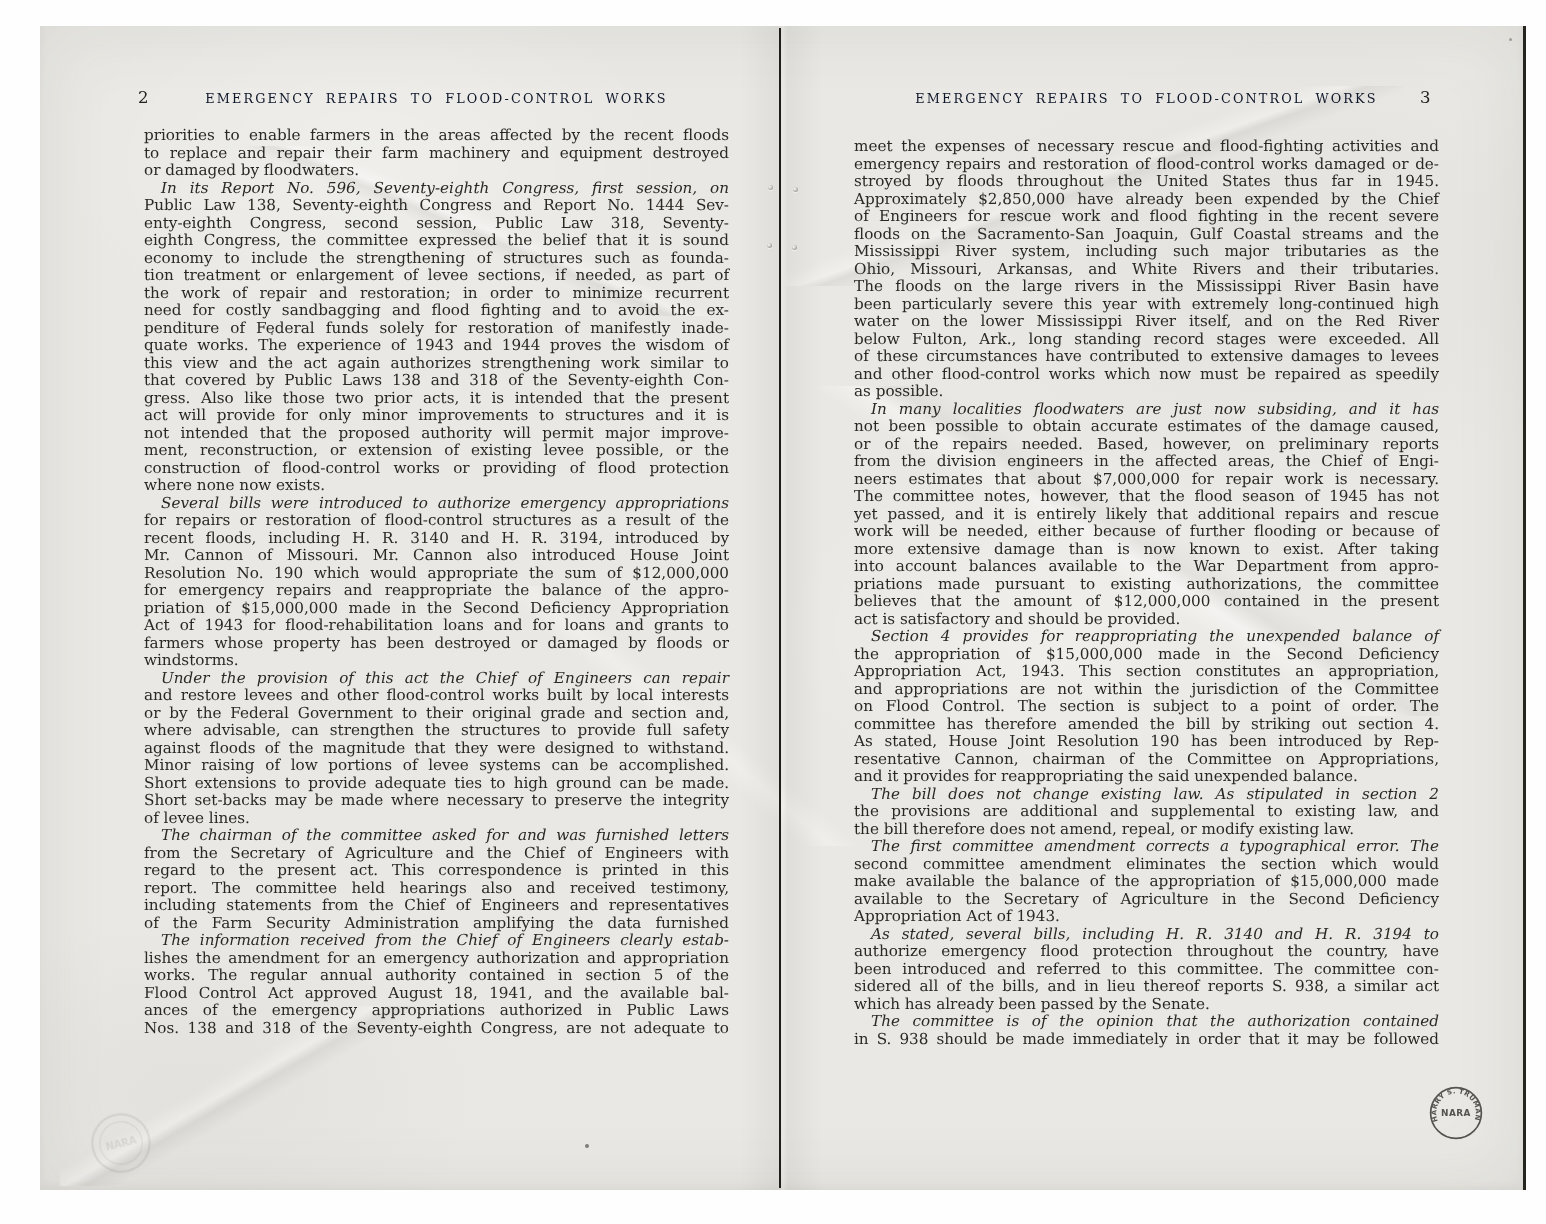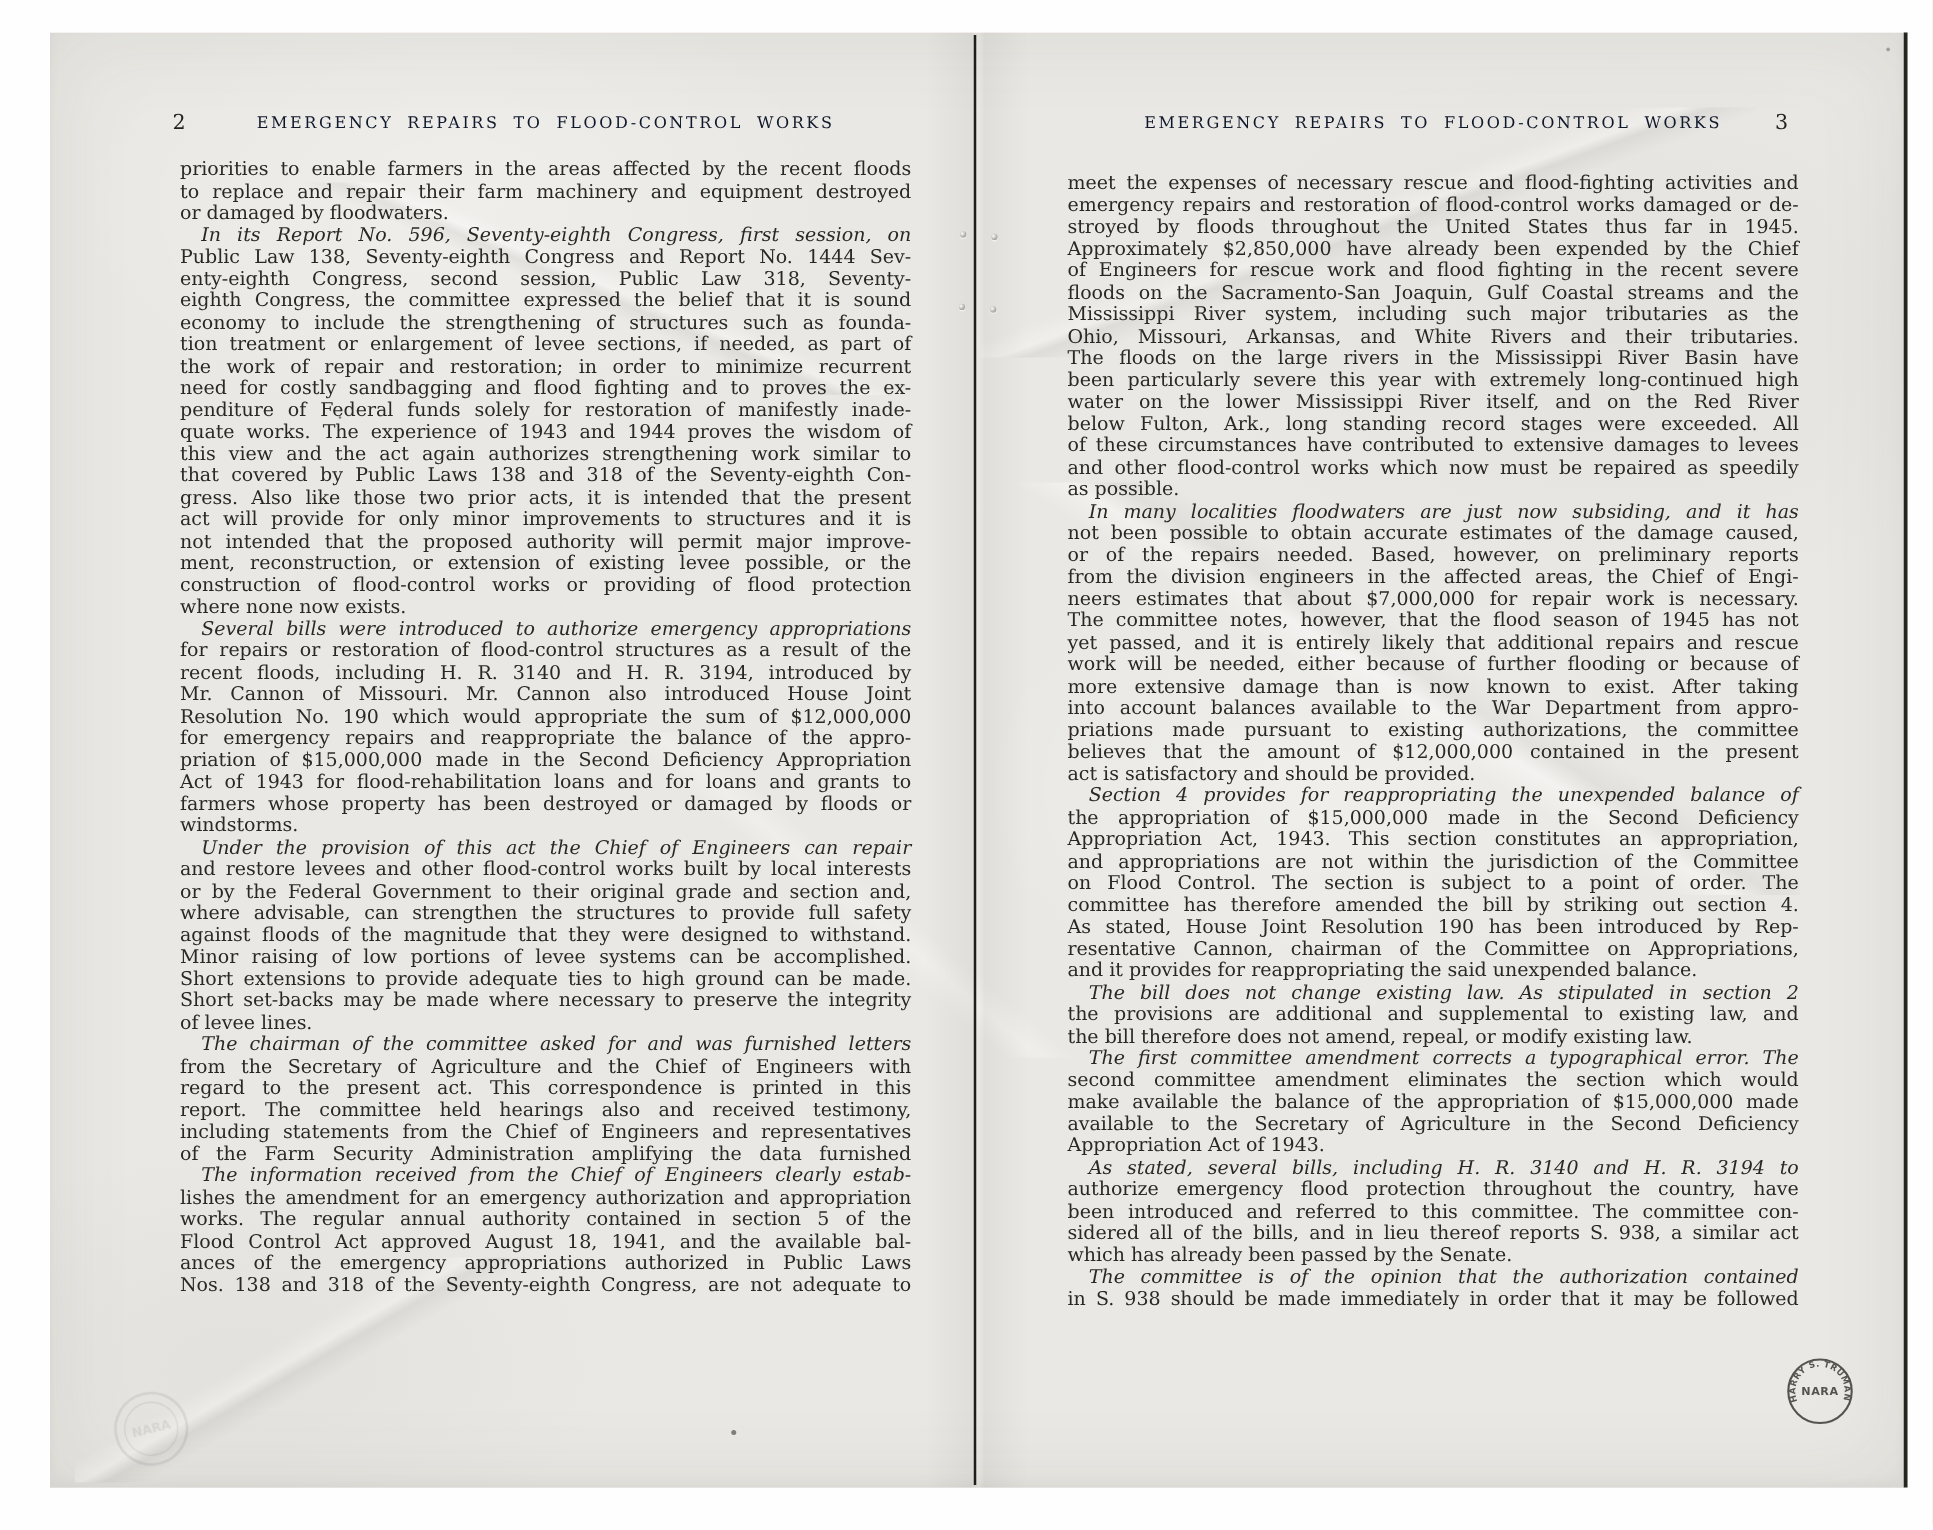--- a/index.html
+++ b/index.html
@@ -124,21 +124,21 @@
           <div class="bline">or damaged by floodwaters.</div>
         </div>
         <div class="para">
           <div class="bline jl ind">In its Report No. 596, Seventy-eighth Congress, first session, on</div>
           <div class="bline jl">Public Law 138, Seventy-eighth Congress and Report No. 1444 Sev-</div>
           <div class="bline jl">enty-eighth Congress, second session, Public Law 318, Seventy-</div>
           <div class="bline jl">eighth Congress, the committee expressed the belief that it is sound</div>
           <div class="bline jl">economy to include the strengthening of structures such as founda-</div>
           <div class="bline jl">tion treatment or enlargement of levee sections, if needed, as part of</div>
           <div class="bline jl">the work of repair and restoration; in order to minimize recurrent</div>
-          <div class="bline jl">need for costly sandbagging and flood fighting and to proves the ex-</div>
+          <div class="bline jl">need for costly sandbagging and flood fighting and to avoid the ex-</div>
           <div class="bline jl">penditure of Federal funds solely for restoration of manifestly inade-</div>
           <div class="bline jl">quate works. The experience of 1943 and 1944 proves the wisdom of</div>
           <div class="bline jl">this view and the act again authorizes strengthening work similar to</div>
           <div class="bline jl">that covered by Public Laws 138 and 318 of the Seventy-eighth Con-</div>
           <div class="bline jl">gress. Also like those two prior acts, it is intended that the present</div>
           <div class="bline jl">act will provide for only minor improvements to structures and it is</div>
           <div class="bline jl">not intended that the proposed authority will permit major improve-</div>
           <div class="bline jl">ment, reconstruction, or extension of existing levee possible, or the</div>
           <div class="bline jl">construction of flood-control works or providing of flood protection</div>
           <div class="bline">where none now exists.</div>

